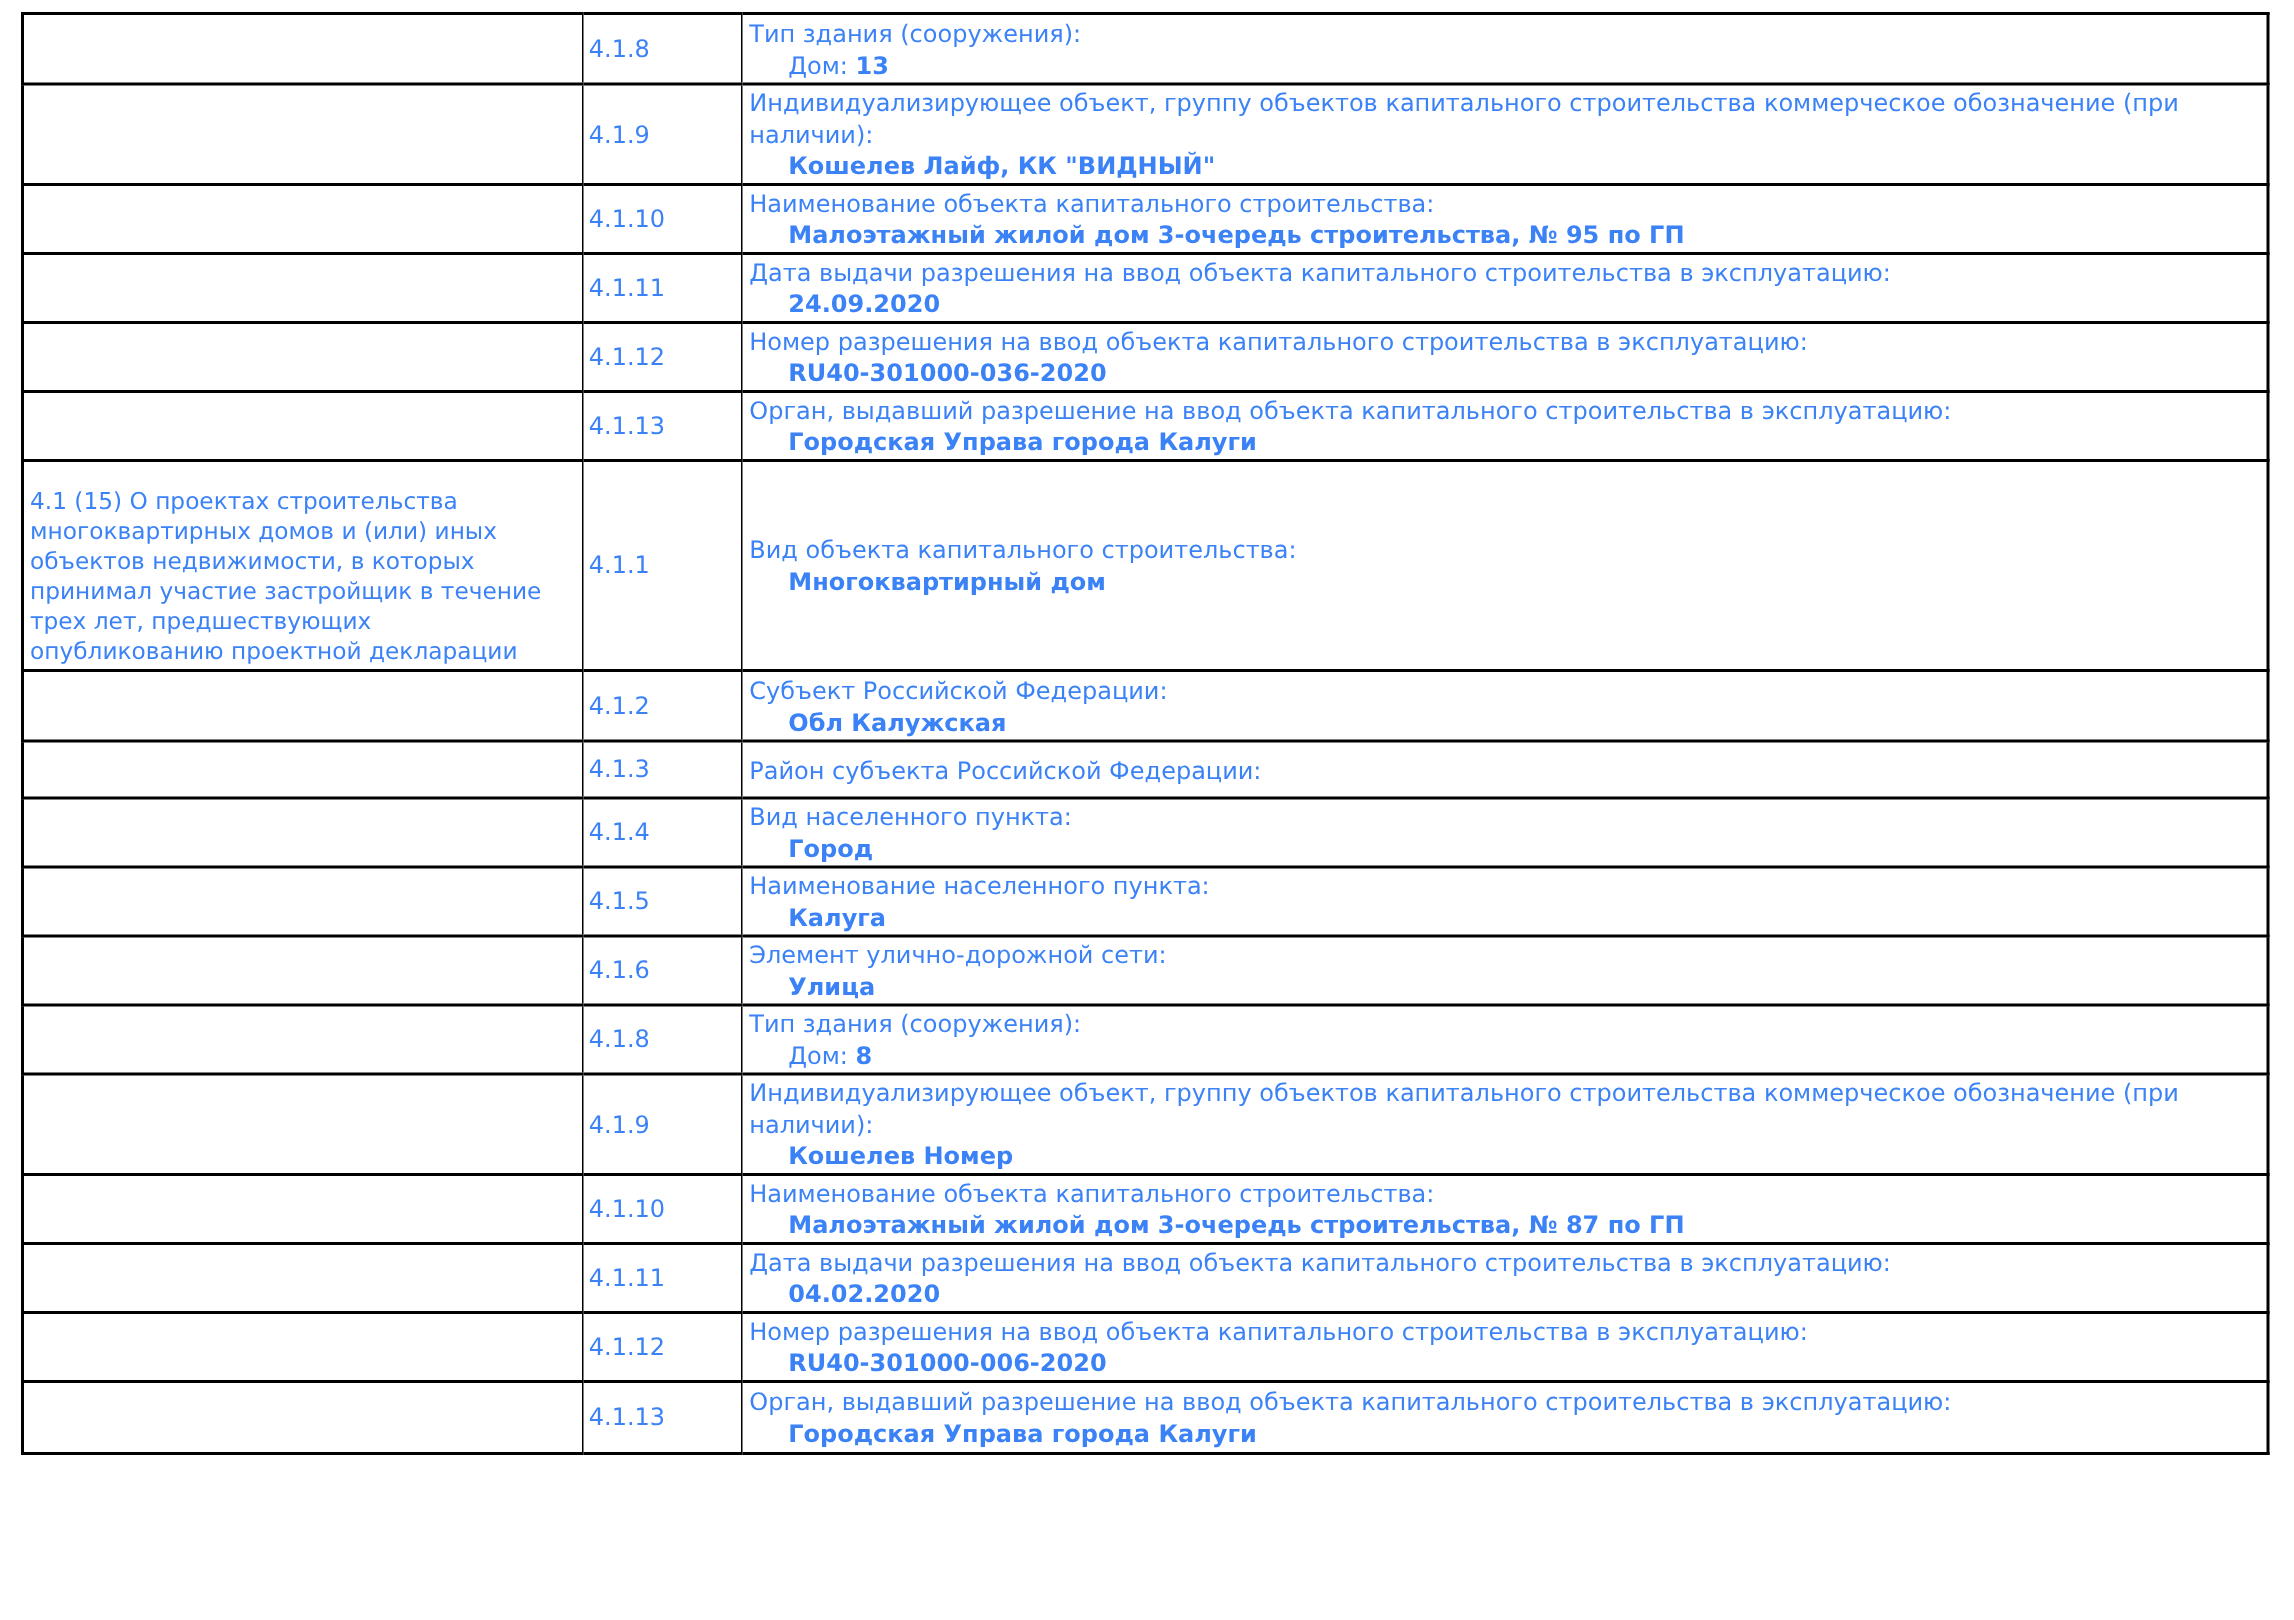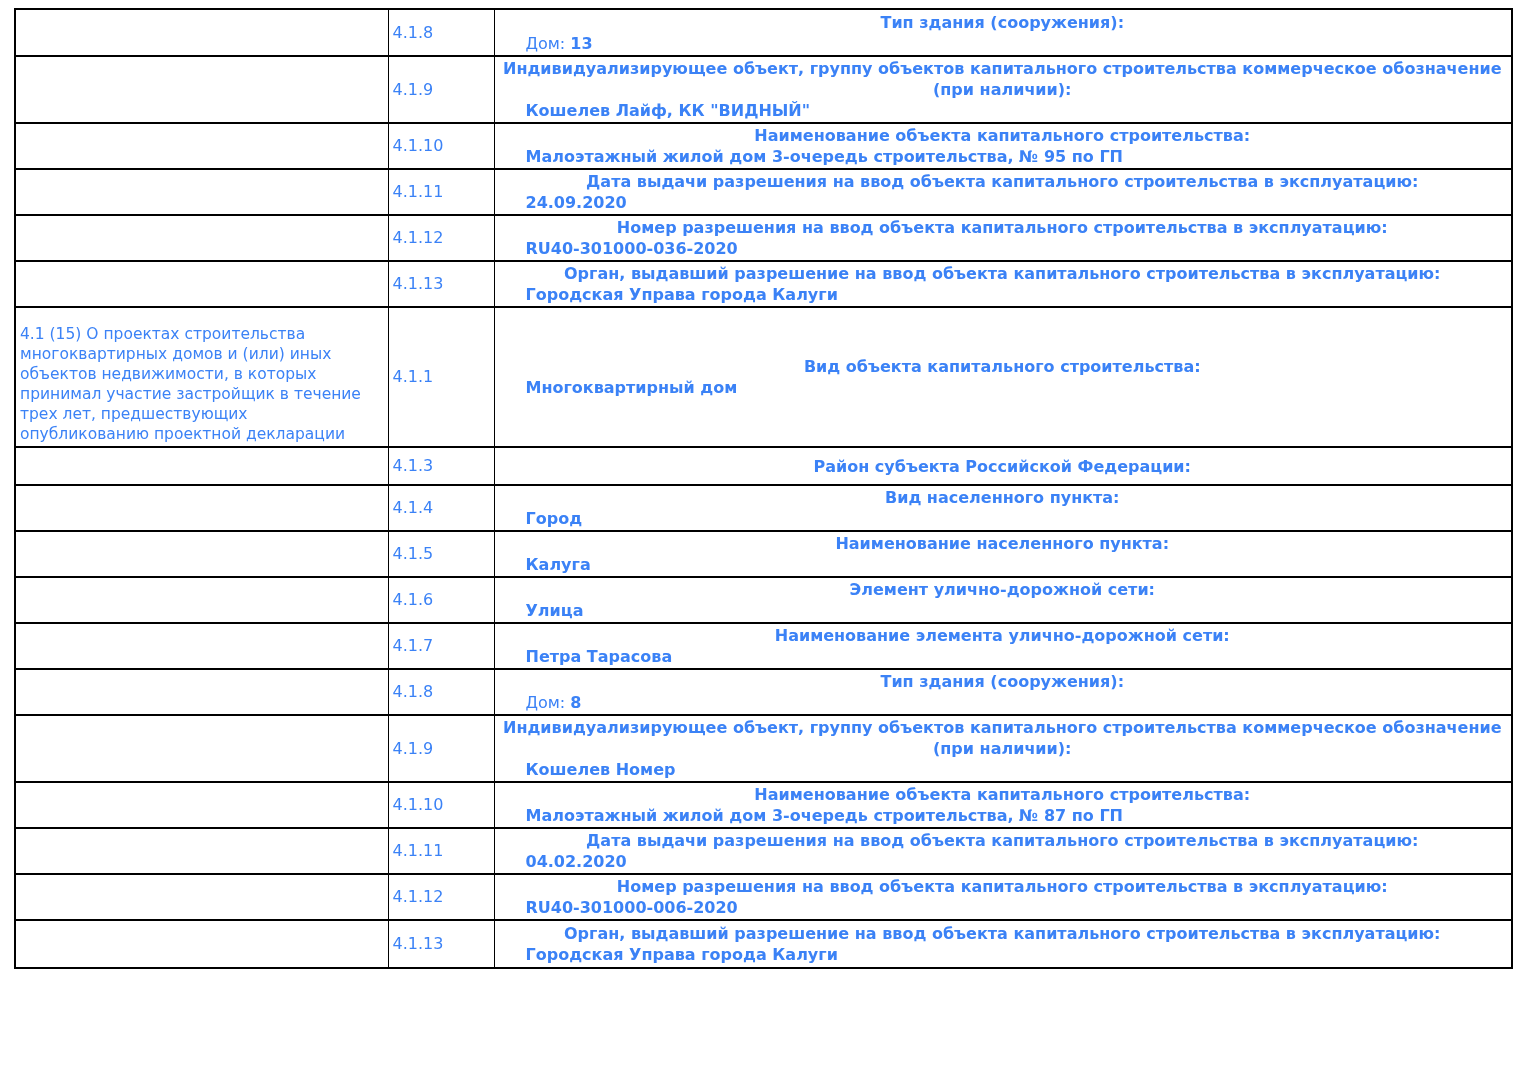--- a/index.html
+++ b/index.html
@@ -44,21 +44,21 @@
   td.c2 {
     padding: 1px 2px 1px 4px;
     font-size: 16px;
     line-height: 20px;
   }
   td.c3 {
     padding: 1px 6px 1px 5px;
     font-size: 16px;
     line-height: 21px;
   }
-  .label  { font-weight: 700; text-align: center; }
+  .label  { font-weight: 400; }
   .value  { font-weight: 400; margin-left: 26px; }
   .vb     { font-weight: 700; }
 </style>
 </head>
 <body>
 
 <div class="page">
   <table class="decl">
     <colgroup>
       <col style="width:373px">
@@ -125,20 +125,28 @@
         <td class="c1">
           <div class="section">4.1 (15) О проектах строительства многоквартирных домов и (или) иных объектов недвижимости, в которых принимал участие застройщик в течение трех лет, предшествующих опубликованию проектной декларации</div>
         </td>
         <td class="c2">4.1.1</td>
         <td class="c3">
           <div class="label">Вид объекта капитального строительства:</div>
           <div class="value"><span class="vb">Многоквартирный дом</span></div>
         </td>
       </tr>
 
+      <tr style="height:47px">
+        <td class="c1"></td>
+        <td class="c2">4.1.2</td>
+        <td class="c3">
+          <div class="label">Субъект Российской Федерации:</div>
+          <div class="value"><span class="vb">Обл Калужская</span></div>
+        </td>
+      </tr>
 
       <tr style="height:38px">
         <td class="c1"></td>
         <td class="c2">4.1.3</td>
         <td class="c3">
           <div class="label">Район субъекта Российской Федерации:</div>
           <div class="value"><span class="vb"></span></div>
         </td>
       </tr>
 
@@ -162,28 +170,20 @@
 
       <tr style="height:45px">
         <td class="c1"></td>
         <td class="c2">4.1.6</td>
         <td class="c3">
           <div class="label">Элемент улично-дорожной сети:</div>
           <div class="value"><span class="vb">Улица</span></div>
         </td>
       </tr>
 
-      <tr style="height:45px">
-        <td class="c1"></td>
-        <td class="c2">4.1.7</td>
-        <td class="c3">
-          <div class="label">Наименование элемента улично-дорожной сети:</div>
-          <div class="value"><span class="vb">Петра Тарасова</span></div>
-        </td>
-      </tr>
 
       <tr style="height:45px">
         <td class="c1"></td>
         <td class="c2">4.1.8</td>
         <td class="c3">
           <div class="label">Тип здания (сооружения):</div>
           <div class="value"><span class="vp">Дом: </span><span class="vb">8</span></div>
         </td>
       </tr>
 

